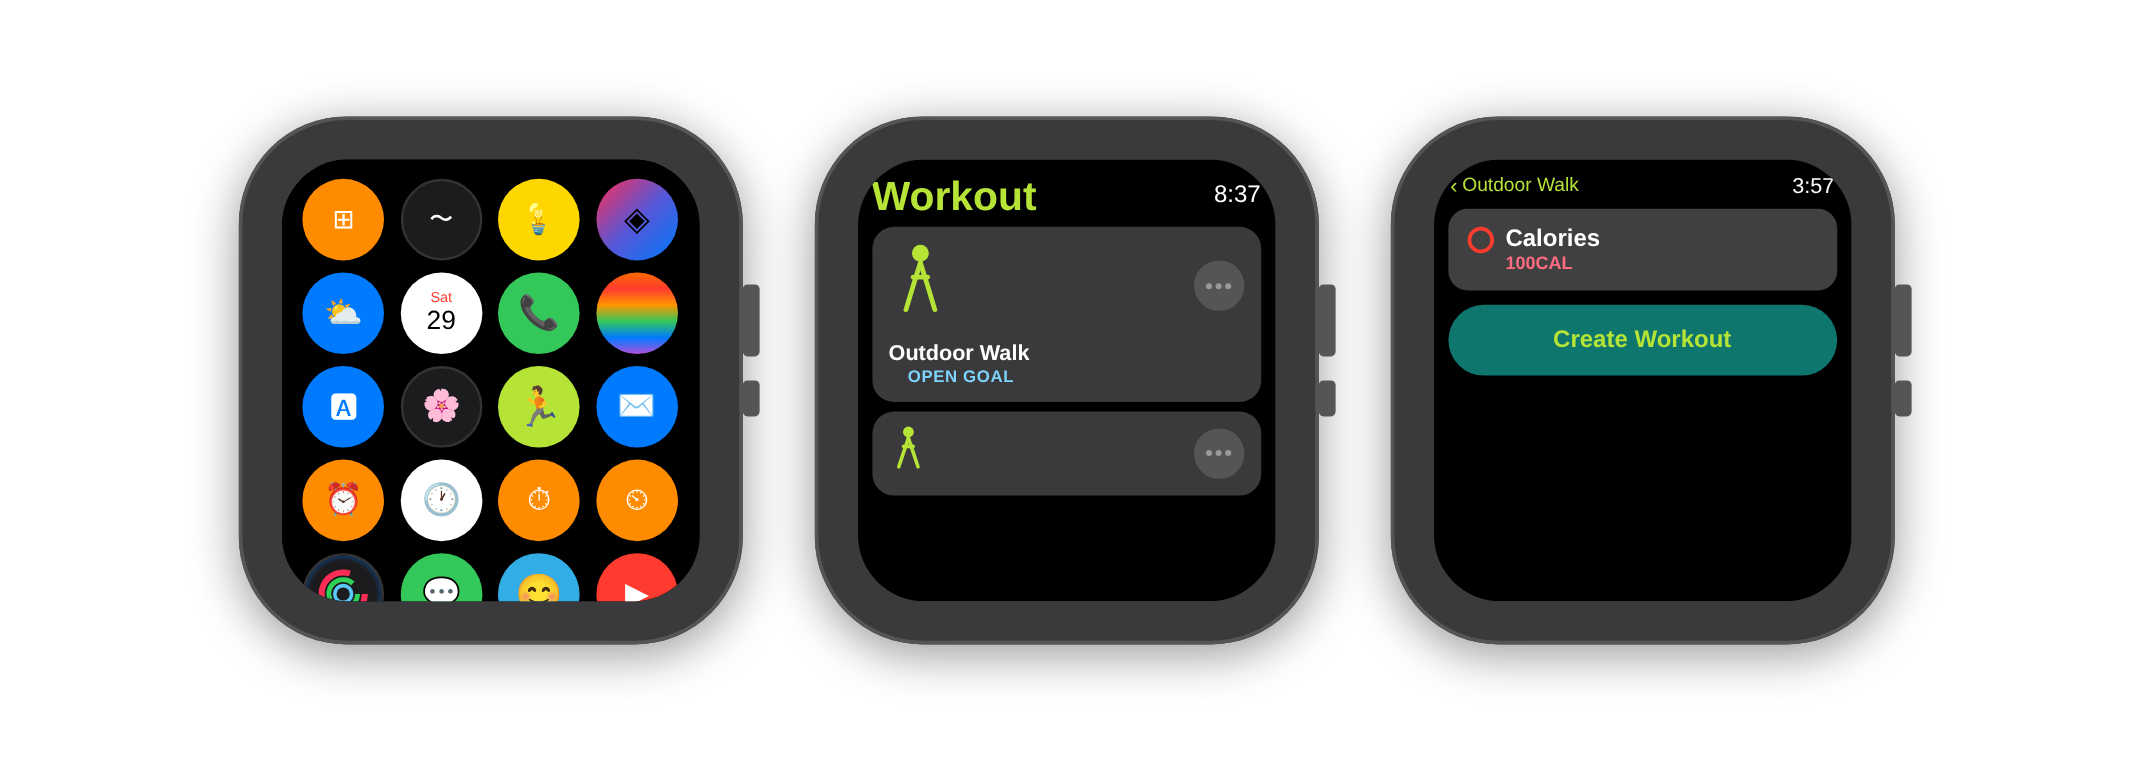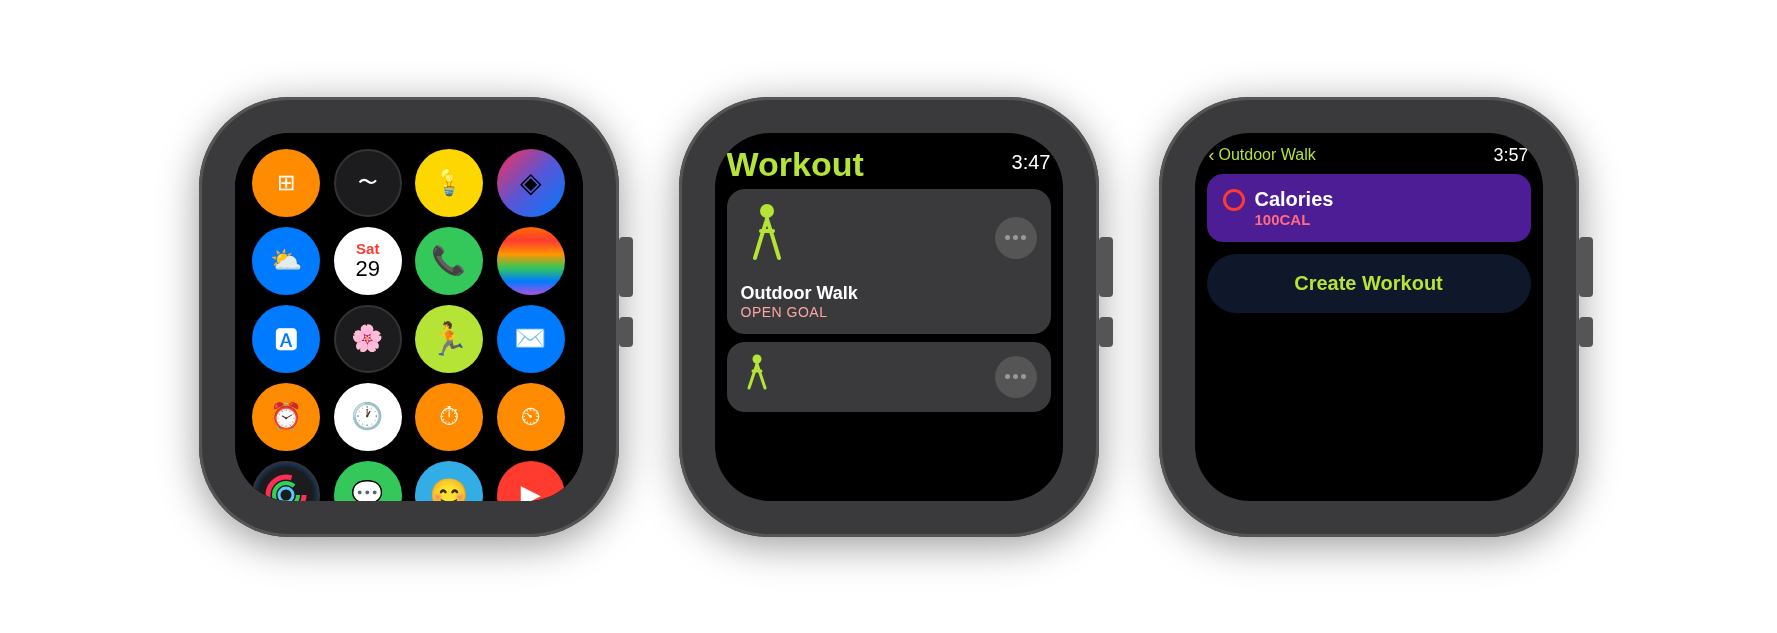--- a/index.html
+++ b/index.html
@@ -166,24 +166,25 @@
       margin-top: 10px;
     }
 
     .card-workout-name {
       color: #fff;
       font-size: 18px;
       font-weight: 700;
     }
 
     .card-goal {
-      color: #fca5a5;
+      color: #7dd3fc;
       font-size: 14px;
-      font-weight: 400;
+      font-weight: 700;
       letter-spacing: 0.5px;
+      margin-left: 16px;
     }
 
     .workout-card-mini {
       background: #3a3a3c;
       border-radius: 18px;
       padding: 12px 14px;
       display: flex;
       align-items: center;
       justify-content: space-between;
       height: 70px;
@@ -219,21 +220,21 @@
       font-size: 18px;
     }
 
     .detail-time {
       color: #fff;
       font-size: 18px;
     }
 
     .detail-card-red {
       margin: 0 12px 8px;
-      background: #4c1d95;
+      background: #404040;
       border-radius: 16px;
       padding: 14px 16px;
       display: flex;
       align-items: flex-start;
       gap: 10px;
     }
 
     .red-record-icon {
       width: 22px;
       height: 22px;
@@ -255,21 +256,21 @@
     }
 
     .detail-value {
       color: #ff6b80;
       font-size: 15px;
       font-weight: 700;
     }
 
     .create-workout-btn {
       margin: 4px 12px 0;
-      background: #0f172a;
+      background: #0f766e;
       border-radius: 50px;
       padding: 18px;
       display: flex;
       align-items: center;
       justify-content: center;
     }
 
     .create-workout-text {
       color: #b5e336;
       font-size: 20px;
@@ -298,21 +299,21 @@
       <div class="home-screen">
         <div class="app-grid">
 
           <div class="app-icon bg-orange" style="font-size:22px; color:#fff;">⊞</div>
           <div class="app-icon bg-black" style="font-size:20px; color:#fff;">〜</div>
           <div class="app-icon bg-yellow" style="font-size:26px;">💡</div>
           <div class="app-icon" style="background: linear-gradient(135deg,#ff2d55,#5856d6,#007aff);">◈</div>
 
           <div class="app-icon bg-blue" style="font-size:26px;">⛅</div>
           <div class="app-icon bg-white" style="font-size:11px; color:#000; flex-direction:column;">
-            <span style="font-size:15px; color:#ff3b30; font-weight:700;">Sat</span>
+            <span style="font-size:12px; color:#ff3b30; font-weight:400;">Sat</span>
             <span style="font-size:22px; font-weight:400; color:#000; line-height:1.1;">29</span>
           </div>
           <div class="app-icon bg-green" style="font-size:28px; color:#fff;">📞</div>
           <div class="app-icon" style="background: linear-gradient(180deg,#ff6b00,#ff3b30,#ff9500,#34c759,#007aff,#af52de);"></div>
 
           <div class="app-icon bg-blue" style="font-size:26px; color:#fff;">🅰</div>
           <div class="app-icon bg-black" style="font-size:26px;">🌸</div>
           <div class="app-icon bg-lime" style="font-size:32px; color:#000;">🏃</div>
           <div class="app-icon bg-blue" style="font-size:26px; color:#fff;">✉️</div>
 
@@ -338,21 +339,21 @@
 </div>
 
 <div class="watch-shell">
   <div class="watch-body">
     <div class="watch-crown"></div>
     <div class="watch-btn"></div>
     <div class="watch-screen">
       <div class="workout-screen">
         <div class="workout-header">
           <div class="workout-title">Workout</div>
-          <div class="workout-time">3:47</div>
+          <div class="workout-time">8:37</div>
         </div>
 
         <div class="workout-card">
           <div class="workout-card-top">
             <div class="walk-icon">
               <svg width="52" height="62" viewBox="0 0 52 62" fill="#b5e336">
                 <circle cx="26" cy="8" r="7"></circle>
                 <path d="M26 16 L20 35 L14 55" stroke="#b5e336" stroke-width="4" fill="none" stroke-linecap="round"></path>
                 <path d="M26 16 L32 35 L38 55" stroke="#b5e336" stroke-width="4" fill="none" stroke-linecap="round"></path>
                 <path d="M20 28 L32 28" stroke="#b5e336" stroke-width="4" fill="none" stroke-linecap="round"></path>

